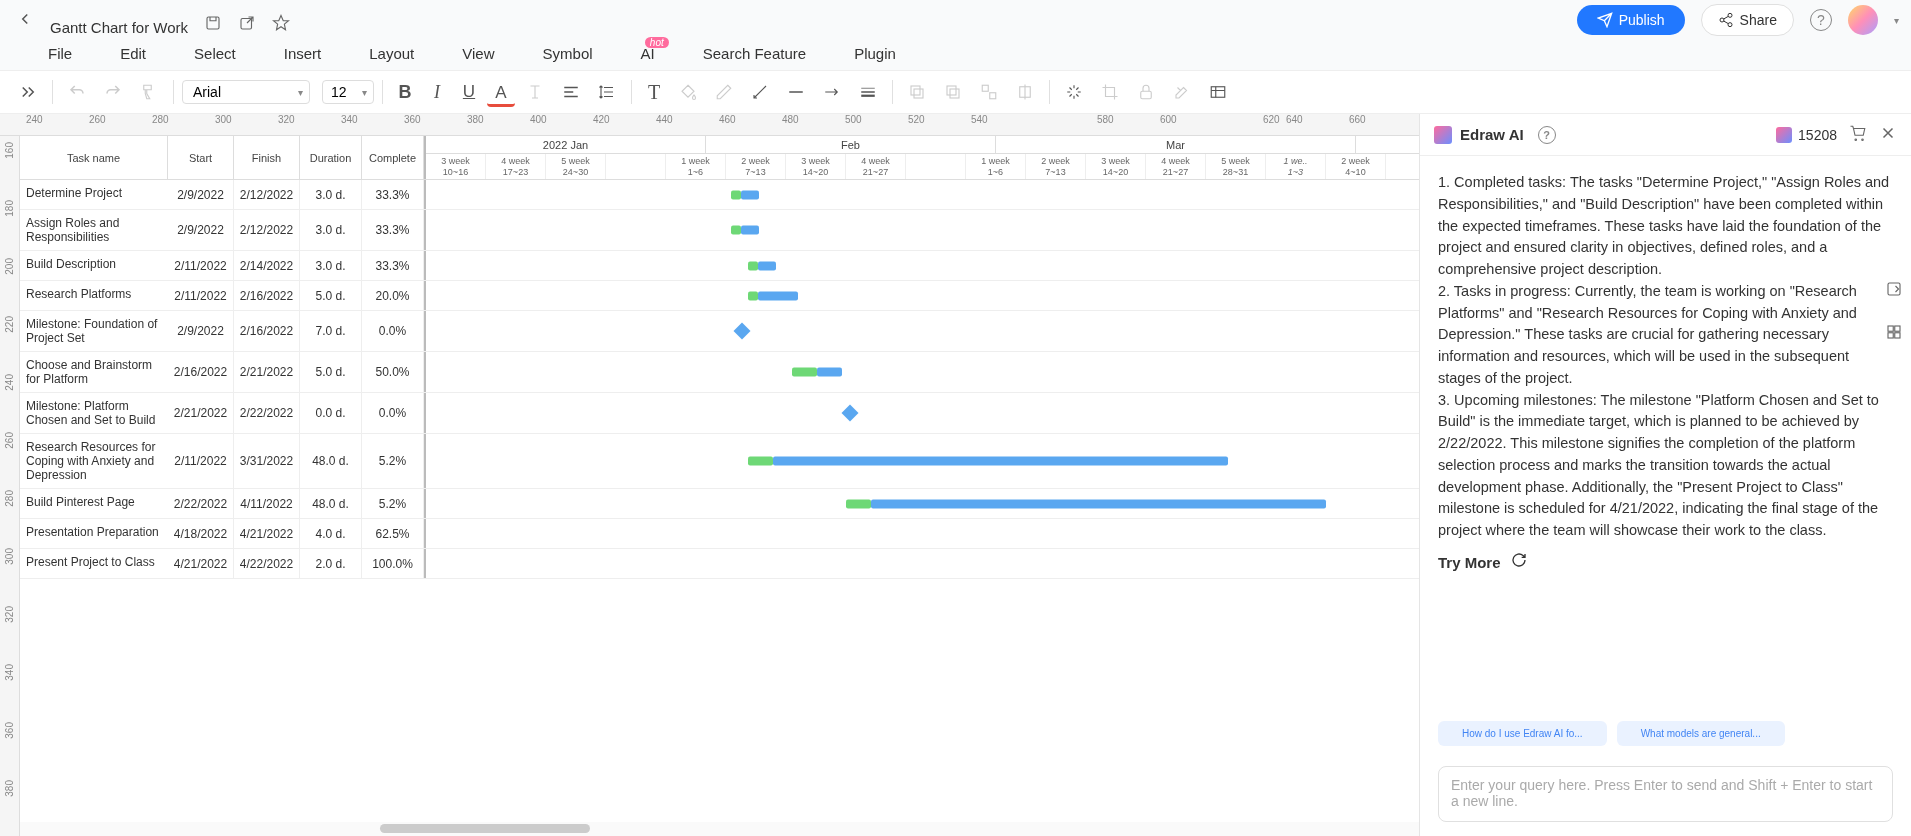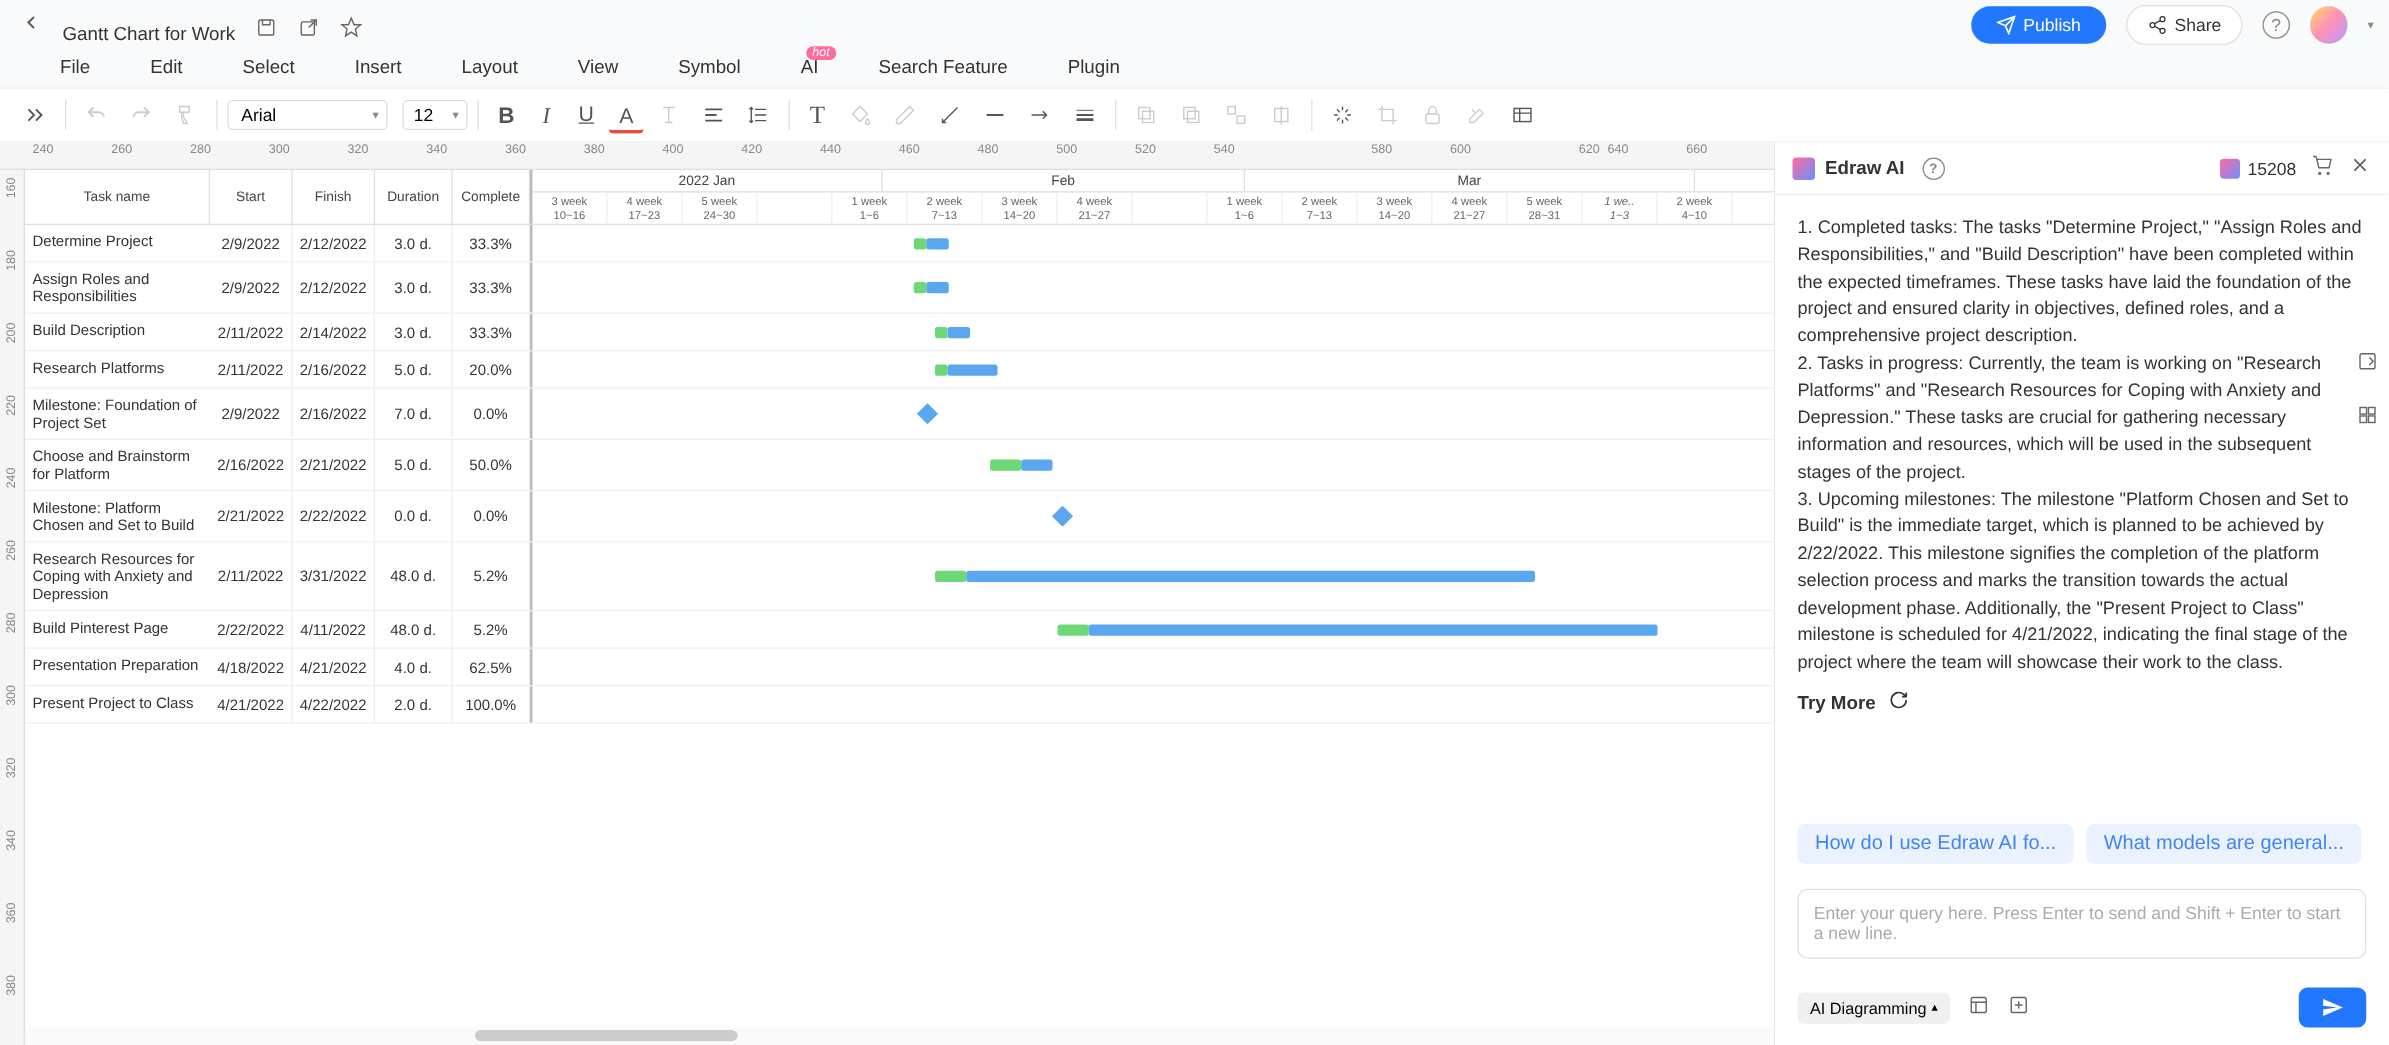--- a/index.html
+++ b/index.html
@@ -68,21 +68,21 @@
 .ai-logo-icon{width:18px;height:18px;background:linear-gradient(135deg,#ff6b9d,#6b8fff);border-radius:3px}
 .ai-help{width:18px;height:18px;border:1.5px solid #888;border-radius:50%;display:flex;align-items:center;justify-content:center;font-size:11px;color:#888;margin-left:6px;cursor:pointer}
 .ai-header-right{margin-left:auto;display:flex;align-items:center;gap:12px}
 .ai-credits{display:flex;align-items:center;gap:6px;font-size:14px;color:#333}
 .ai-credits-icon{width:16px;height:16px;background:linear-gradient(135deg,#ff6b9d,#6b8fff);border-radius:3px}
 .cart-icon,.close-icon{cursor:pointer;color:#666;font-size:16px}
 .ai-content{flex:1;padding:16px 18px;overflow-y:auto;font-size:14.5px;line-height:1.5;color:#333}
 .try-more{font-weight:700;font-size:15px;display:flex;align-items:center;gap:10px;margin-top:10px}
 .refresh-icon{cursor:pointer}
 .suggestions{display:flex;gap:10px;padding:10px 18px}
-.suggestion{background:#eaf2ff;color:#4285f4;padding:7px 14px;border-radius:6px;font-size:16px;cursor:pointer;white-space:nowrap;overflow:hidden;text-overflow:ellipsis;max-width:222px}
+.suggestion{background:#eaf2ff;color:#4285f4;padding:7px 24px;border-radius:6px;font-size:10px;cursor:pointer;white-space:nowrap;overflow:hidden;text-overflow:ellipsis;max-width:222px}
 .ai-input-area{padding:10px 18px}
 .ai-textarea{width:100%;border:1px solid #e0e0e0;border-radius:8px;padding:10px 12px;font-size:14px;resize:none;height:56px;color:#333;font-family:inherit}
 .ai-textarea::placeholder{color:#aaa}
 .ai-footer{display:flex;align-items:center;padding:8px 18px 14px;gap:14px}
 .ai-mode{background:#f0f0f0;padding:5px 10px;border-radius:5px;font-size:13px;cursor:pointer;display:flex;align-items:center;gap:4px}
 .ai-footer-icon{cursor:pointer;color:#666;font-size:18px}
 .send-btn{margin-left:auto;background:#2178ff;color:#fff;border:none;border-radius:7px;width:54px;height:32px;display:flex;align-items:center;justify-content:center;cursor:pointer;font-size:16px}
 .side-tabs{position:absolute;right:0;top:156px;display:flex;flex-direction:column;gap:20px;padding:10px 8px}
 .side-tab{cursor:pointer;color:#666;font-size:18px}
 svg{width:18px;height:18px}
@@ -530,39 +530,20 @@
             </svg></span>
       </div>
     </div>
     <div class="suggestions" id="suggestions">
         <div class="suggestion">How do I use Edraw AI fo...</div>
         <div class="suggestion">What models are general...</div>
       </div>
     <div class="ai-input-area">
       <textarea class="ai-textarea" placeholder="Enter your query here. Press Enter to send and Shift + Enter to start a new line." style=""></textarea>
     </div>
-    <div class="ai-footer">
-      <div class="ai-mode">
-          <span>AI Diagramming</span>
-          <span style="font-size:10px">▴</span>
-        </div>
-      <span class="ai-footer-icon"><svg viewBox="0 0 24 24" fill="none" stroke="currentColor" stroke-width="1.5">
-            <rect x="4" y="4" width="16" height="16" rx="2"></rect>
-            <path d="M4 9h16M9 9v11"></path>
-          </svg></span>
-      <span class="ai-footer-icon"><svg viewBox="0 0 24 24" fill="none" stroke="currentColor" stroke-width="1.5">
-            <rect x="4" y="4" width="16" height="16" rx="2"></rect>
-            <path d="M12 8v8M8 12h8"></path>
-          </svg></span>
-      <button class="send-btn">
-          <svg viewBox="0 0 24 24" fill="currentColor" style="width:18px;height:18px">
-            <path d="M2 21l21-9L2 3v7l15 2-15 2v7z"></path>
-          </svg>
-        </button>
-    </div>
   </div>
 
   <div class="side-tabs">
     <span class="side-tab"><svg viewBox="0 0 24 24" fill="none" stroke="currentColor" stroke-width="1.5">
           <rect x="4" y="4" width="16" height="16" rx="2"></rect>
           <path d="M14 8l4 4-4 4"></path>
         </svg></span>
     <span class="side-tab"><svg viewBox="0 0 24 24" fill="none" stroke="currentColor" stroke-width="1.5">
           <rect x="4" y="4" width="7" height="7"></rect>
           <rect x="13" y="4" width="7" height="7"></rect>

